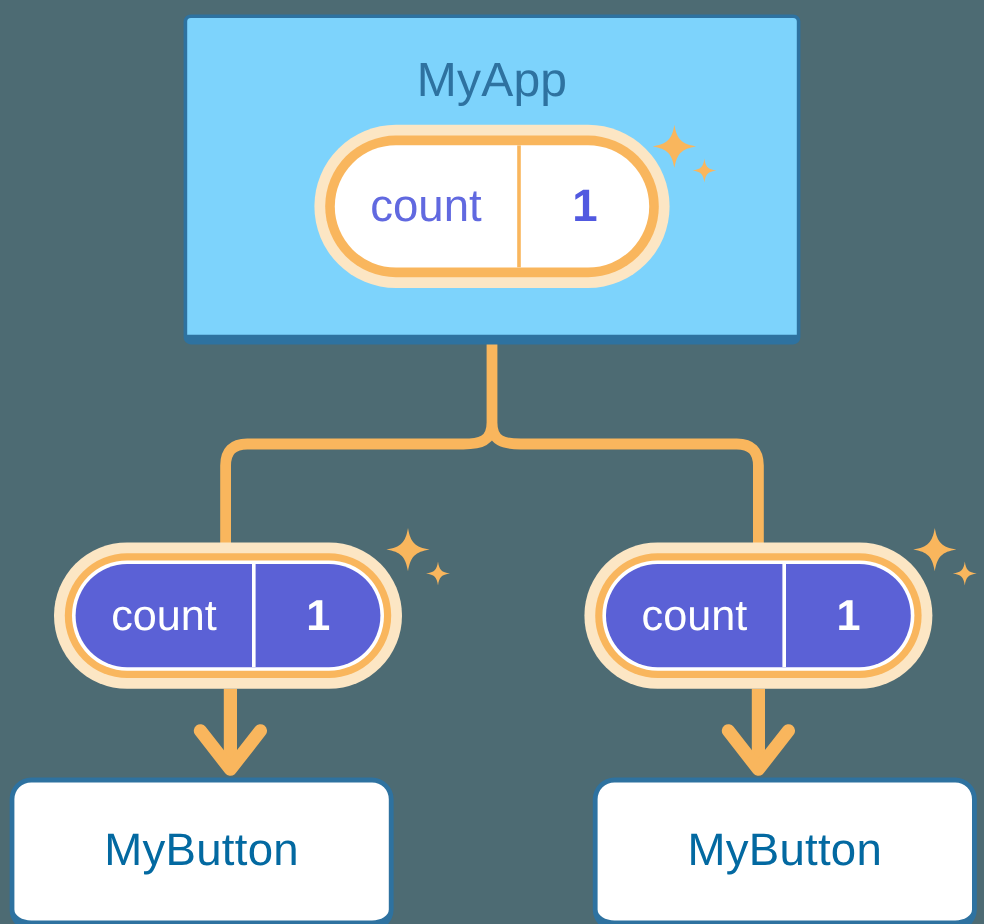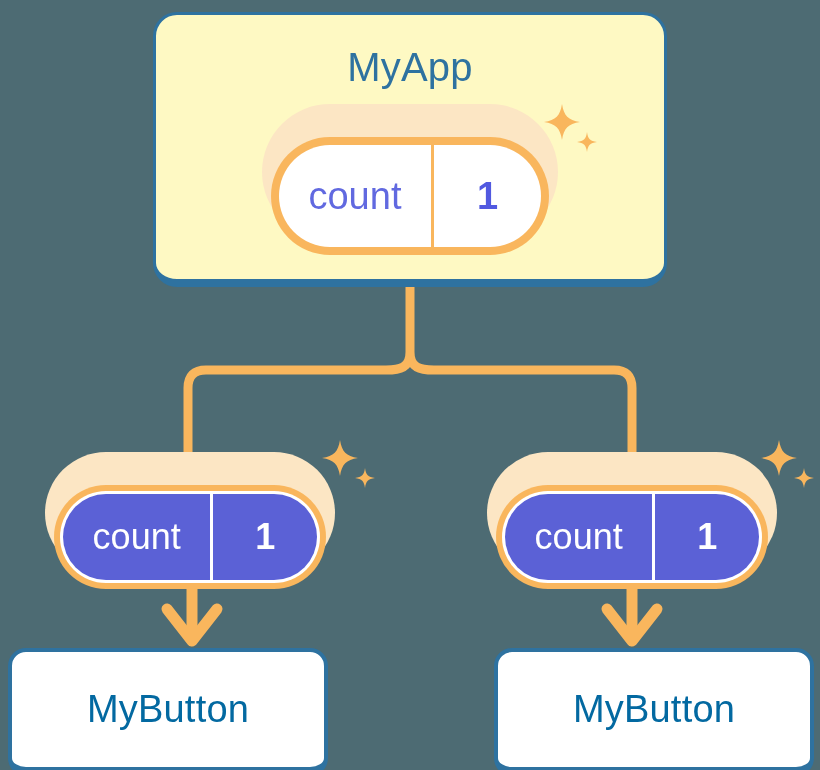--- a/index.html
+++ b/index.html
@@ -12,24 +12,24 @@
     width: 820px;
     height: 770px;
     background: #4d6b73;
     overflow: hidden;
     font-family: "Liberation Sans", sans-serif;
   }
 
   
   .card {
     position: absolute;
-    background: #fef9c3;
+    background: #7dd3fc;
     border: 3px solid #2e72a0;
     border-bottom-width: 8px;
-    border-radius: 24px;
+    border-radius: 6px;
     box-sizing: border-box;
   }
   #root-card {
     left: 153px;
     top: 12px;
     width: 514px;
     height: 275px;
   }
   .card-title {
     position: absolute;
@@ -71,21 +71,20 @@
     padding: 9px;
   }
   .pill-ring {
     box-sizing: border-box;
     width: 100%;
     height: 100%;
     border-radius: 999px;
     background: #f9b košt;
     background: #f9b65d;      
     padding: 8px;
-    margin-top: 24px;
   }
   .pill-body {
     box-sizing: border-box;
     width: 100%;
     height: 100%;
     border-radius: 999px;
     display: flex;
     align-items: stretch;
     overflow: hidden;
   }

